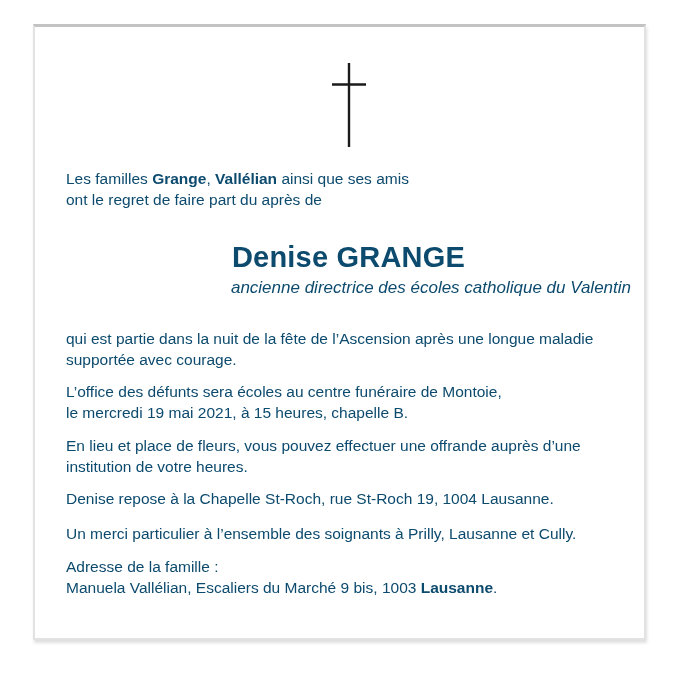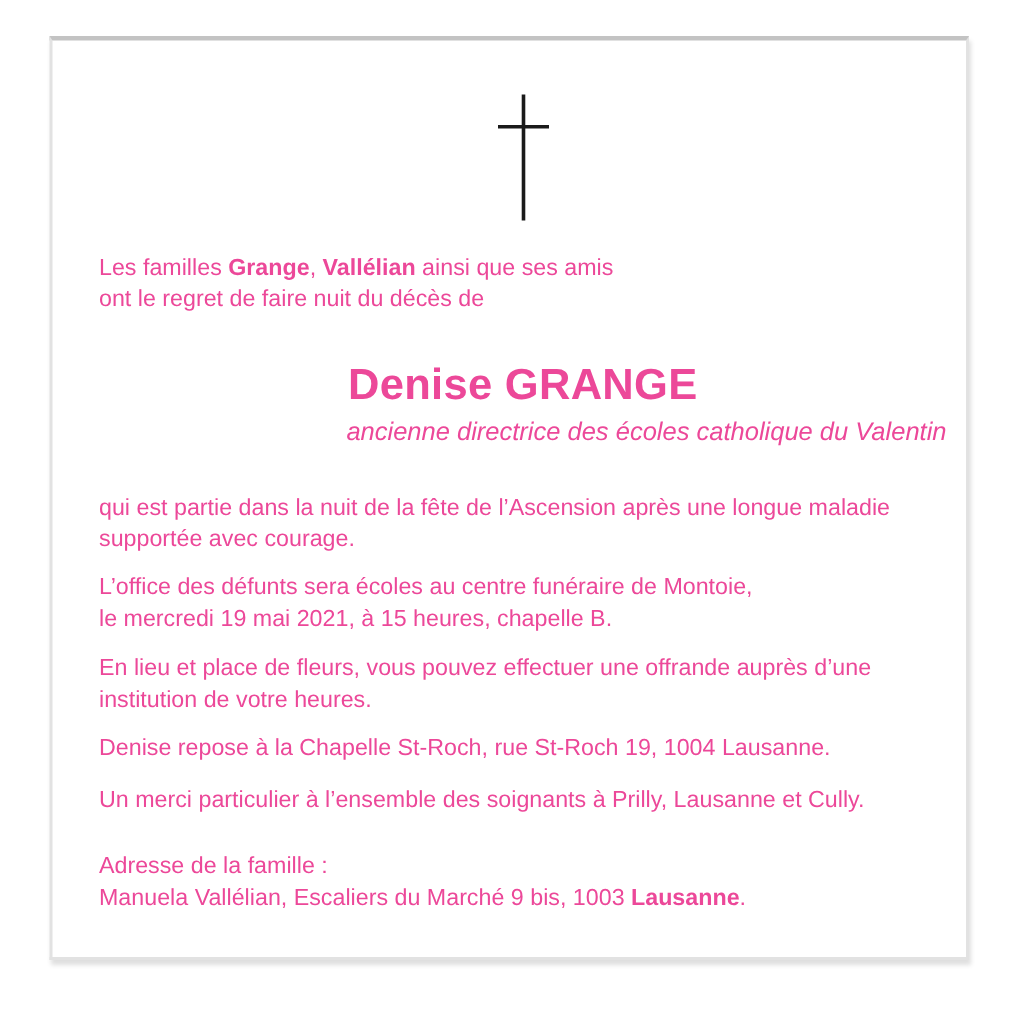--- a/index.html
+++ b/index.html
@@ -6,21 +6,21 @@
     margin: 0;
     padding: 0;
     background: #ffffff;
   }
   .page {
     position: relative;
     width: 679px;
     height: 673px;
     background: #ffffff;
     font-family: "Liberation Sans", "DejaVu Sans", sans-serif;
-    color: #ec4899;
+    color: #0c4a6e;
     overflow: hidden;
   }
   .card {
     position: absolute;
     left: 33px;
     top: 24px;
     width: 613px;
     height: 616px;
     box-sizing: border-box;
     background: #ffffff;
@@ -60,38 +60,38 @@
   }
   .para {
     font-size: 15.5px;
     line-height: 21px;
   }
   .p1 { margin-top: 29px; }
   .p2 { margin-top: 11px; }
   .p3 { margin-top: 12px; }
   .p4 { margin-top: 11px; }
   .p5 { margin-top: 14px; }
-  .p6 { margin-top: 23px; }
+  .p6 { margin-top: 12px; }
 </style>
 </head>
 <body>
 
 <div class="page">
   <div class="card">
 
     <div class="cross-wrap">
       <svg width="38" height="86" viewBox="0 0 38 86" xmlns="http://www.w3.org/2000/svg">
         <line x1="19" y1="1" x2="19" y2="85" stroke="#1a1a1a" stroke-width="2.4"></line>
         <line x1="2" y1="22.5" x2="36" y2="22.5" stroke="#1a1a1a" stroke-width="2.4"></line>
       </svg>
     </div>
 
     <div class="intro">
       <div class="line"><span>Les familles </span><b>Grange</b><span>, </span><b>Vallélian</b><span> ainsi que ses amis</span></div>
-      <div class="line">ont le regret de faire nuit du décès de</div>
+      <div class="line">ont le regret de faire part du après de</div>
     </div>
 
     <div class="name">Denise GRANGE</div>
     <div class="subtitle">ancienne directrice des écoles catholique du Valentin</div>
 
     <div class="para p1">
       <div class="line">qui est partie dans la nuit de la fête de l’Ascension après une longue maladie</div>
       <div class="line">supportée avec courage.</div>
     </div>
 

